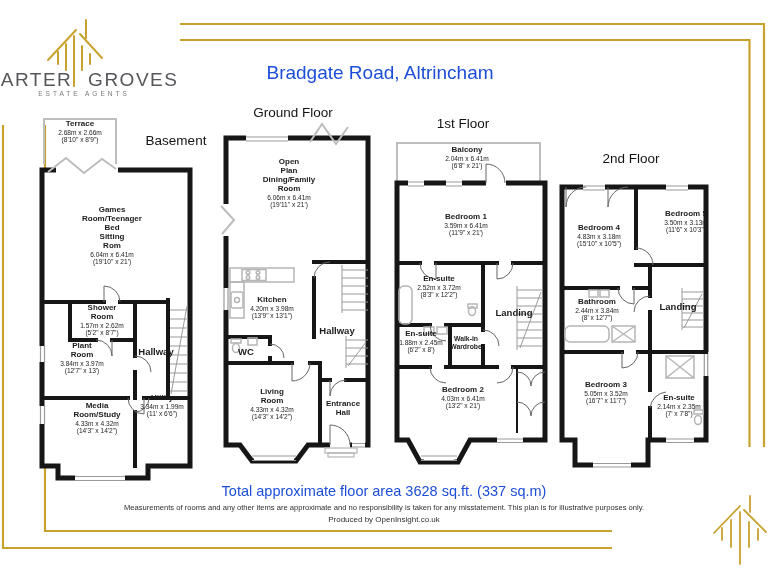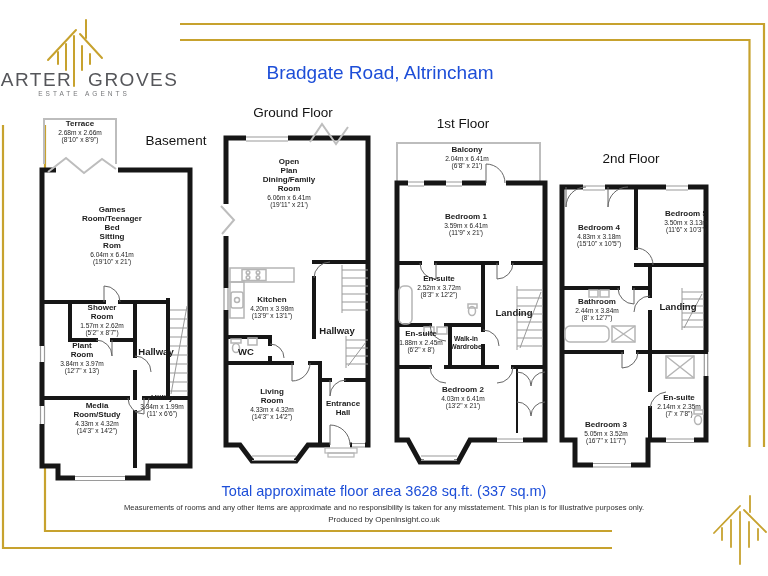--- a/index.html
+++ b/index.html
@@ -404,21 +404,21 @@
   <span class="rd">(11'6" x 10'3")</span>
 </div>
 <div class="room-label" style="left:597px;top:298px;width:84px;">
   <span class="rn">Bathroom</span>
   <span class="rd">2.44m x 3.84m</span>
   <span class="rd">(8' x 12'7")</span>
 </div>
 <div class="room-label big" style="left:678px;top:302px;width:60px;">
   <span class="rn">Landing</span>
 </div>
-<div class="room-label" style="left:606px;top:381px;width:90px;margin-top:40px;">
+<div class="room-label" style="left:606px;top:381px;width:90px;">
   <span class="rn">Bedroom 3</span>
   <span class="rd">5.05m x 3.52m</span>
   <span class="rd">(16'7" x 11'7")</span>
 </div>
 <div class="room-label" style="left:679px;top:394px;width:70px;">
   <span class="rn">En-suite</span>
   <span class="rd">2.14m x 2.35m</span>
   <span class="rd">(7' x 7'8")</span>
 </div>
 

